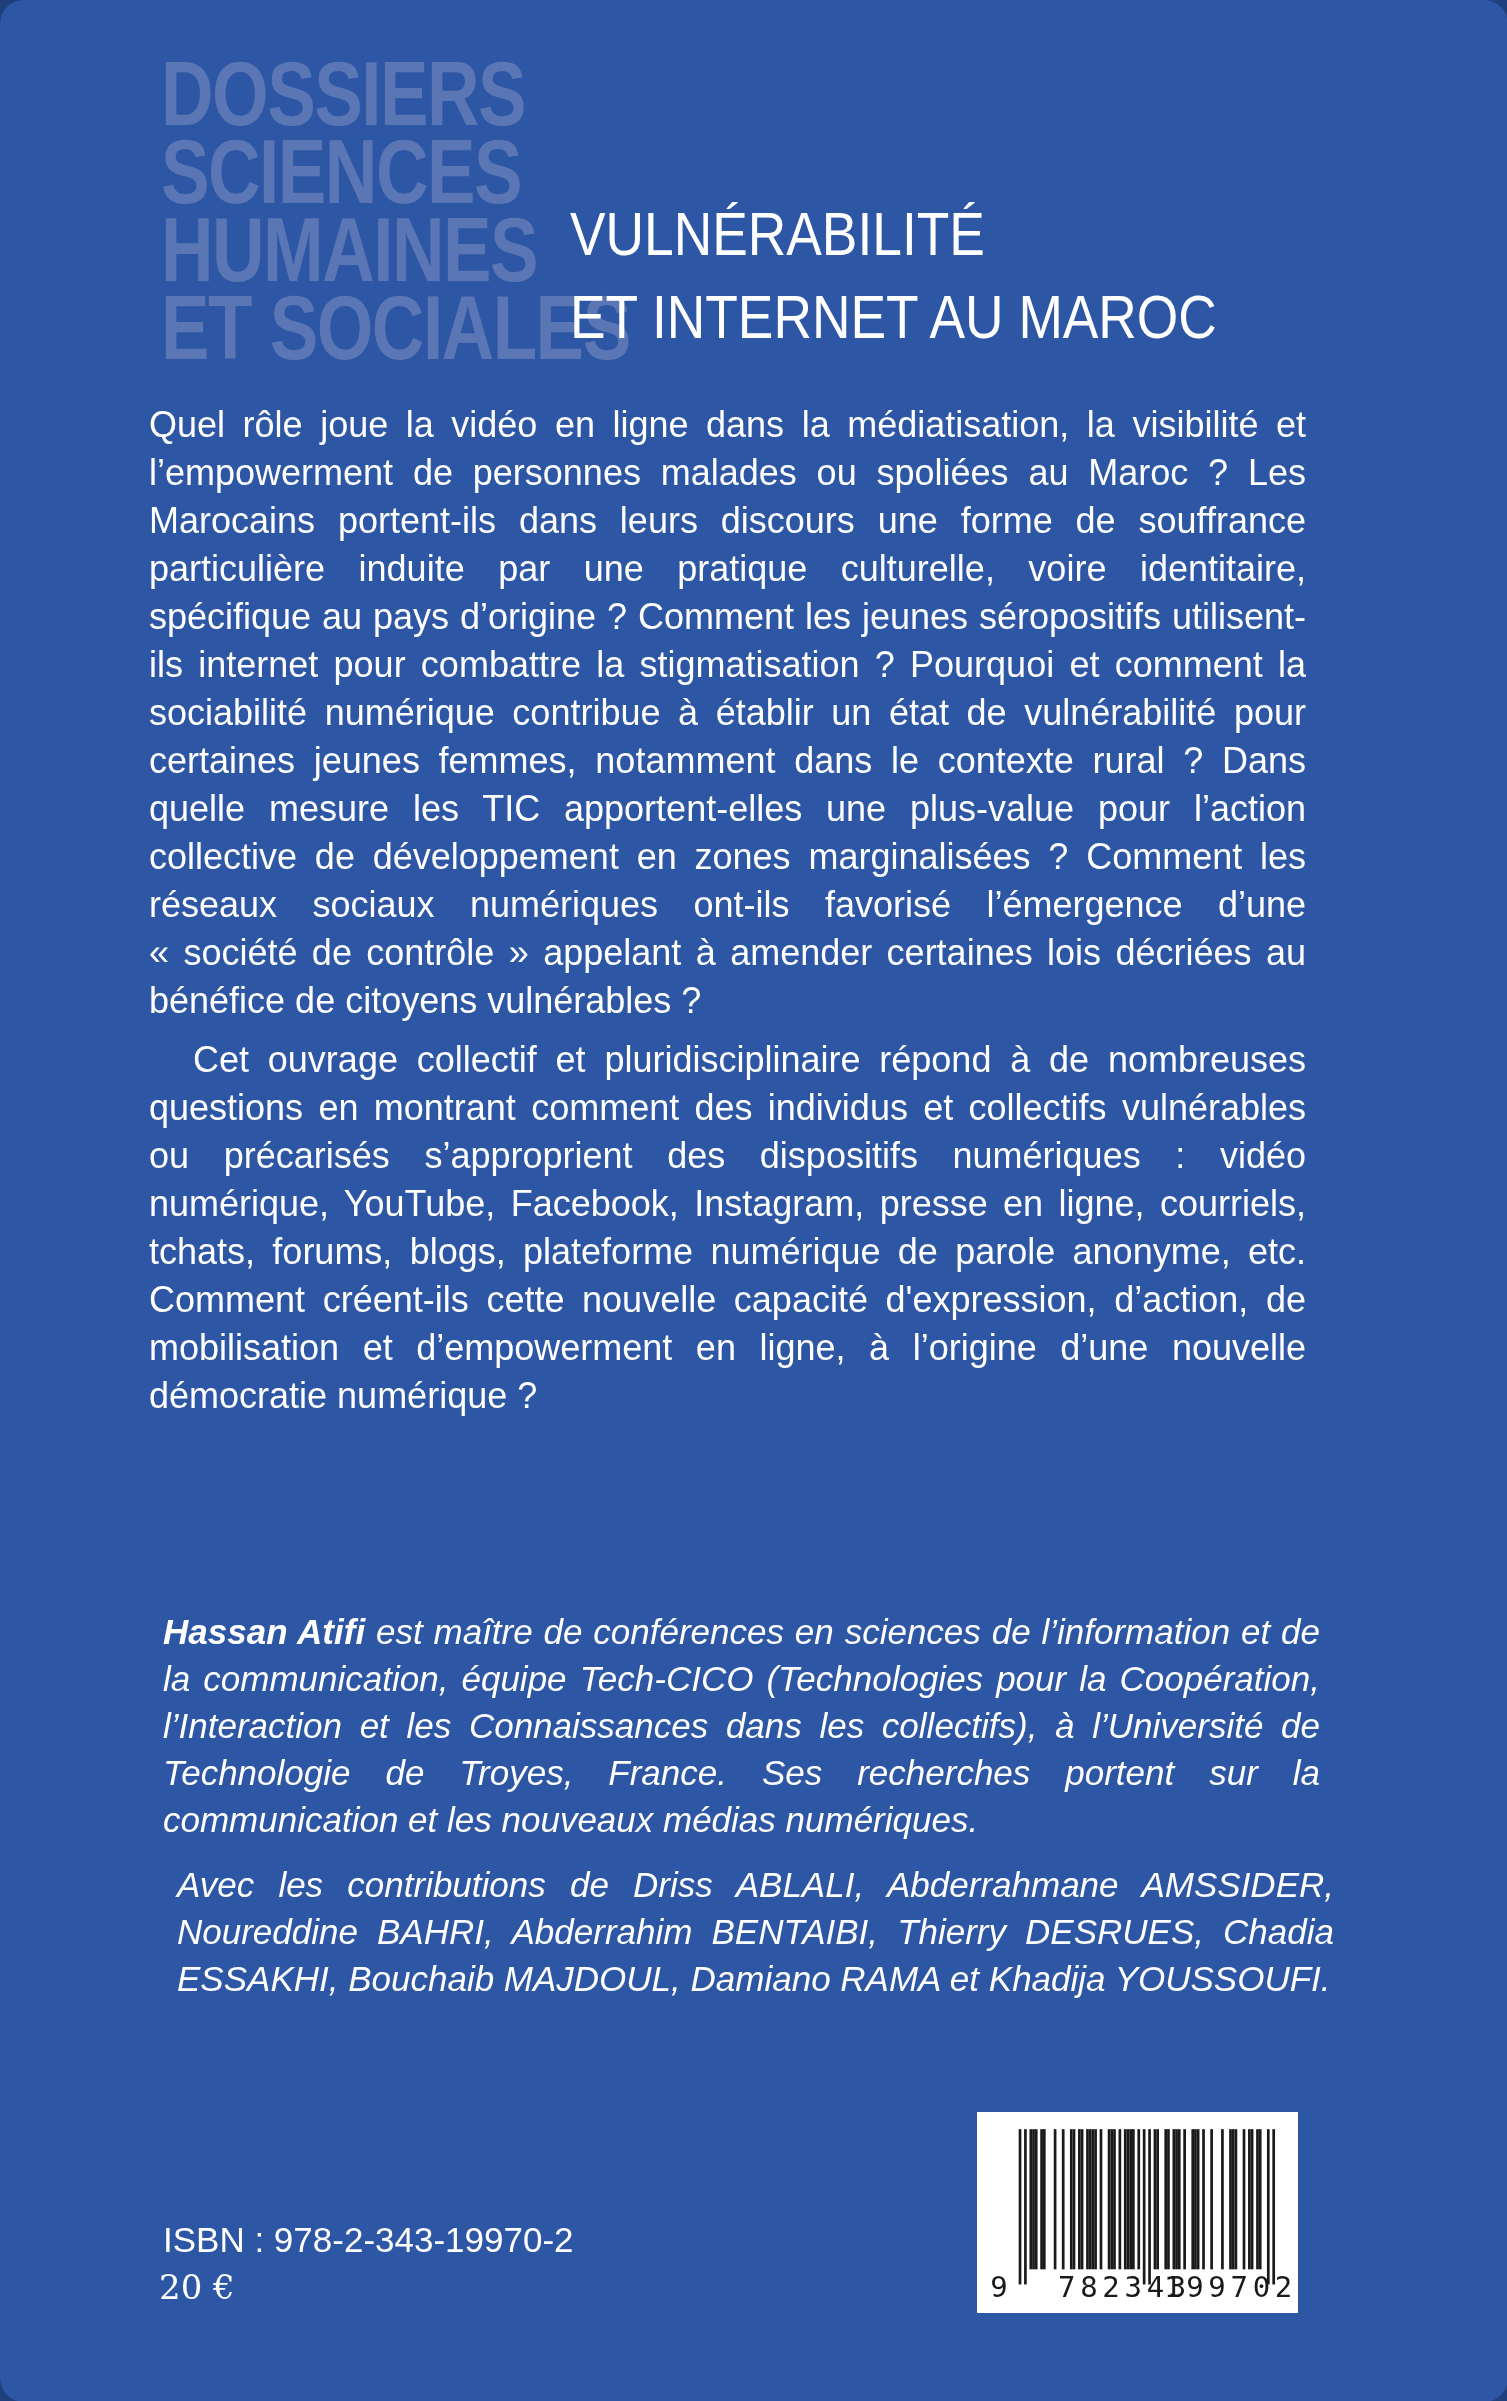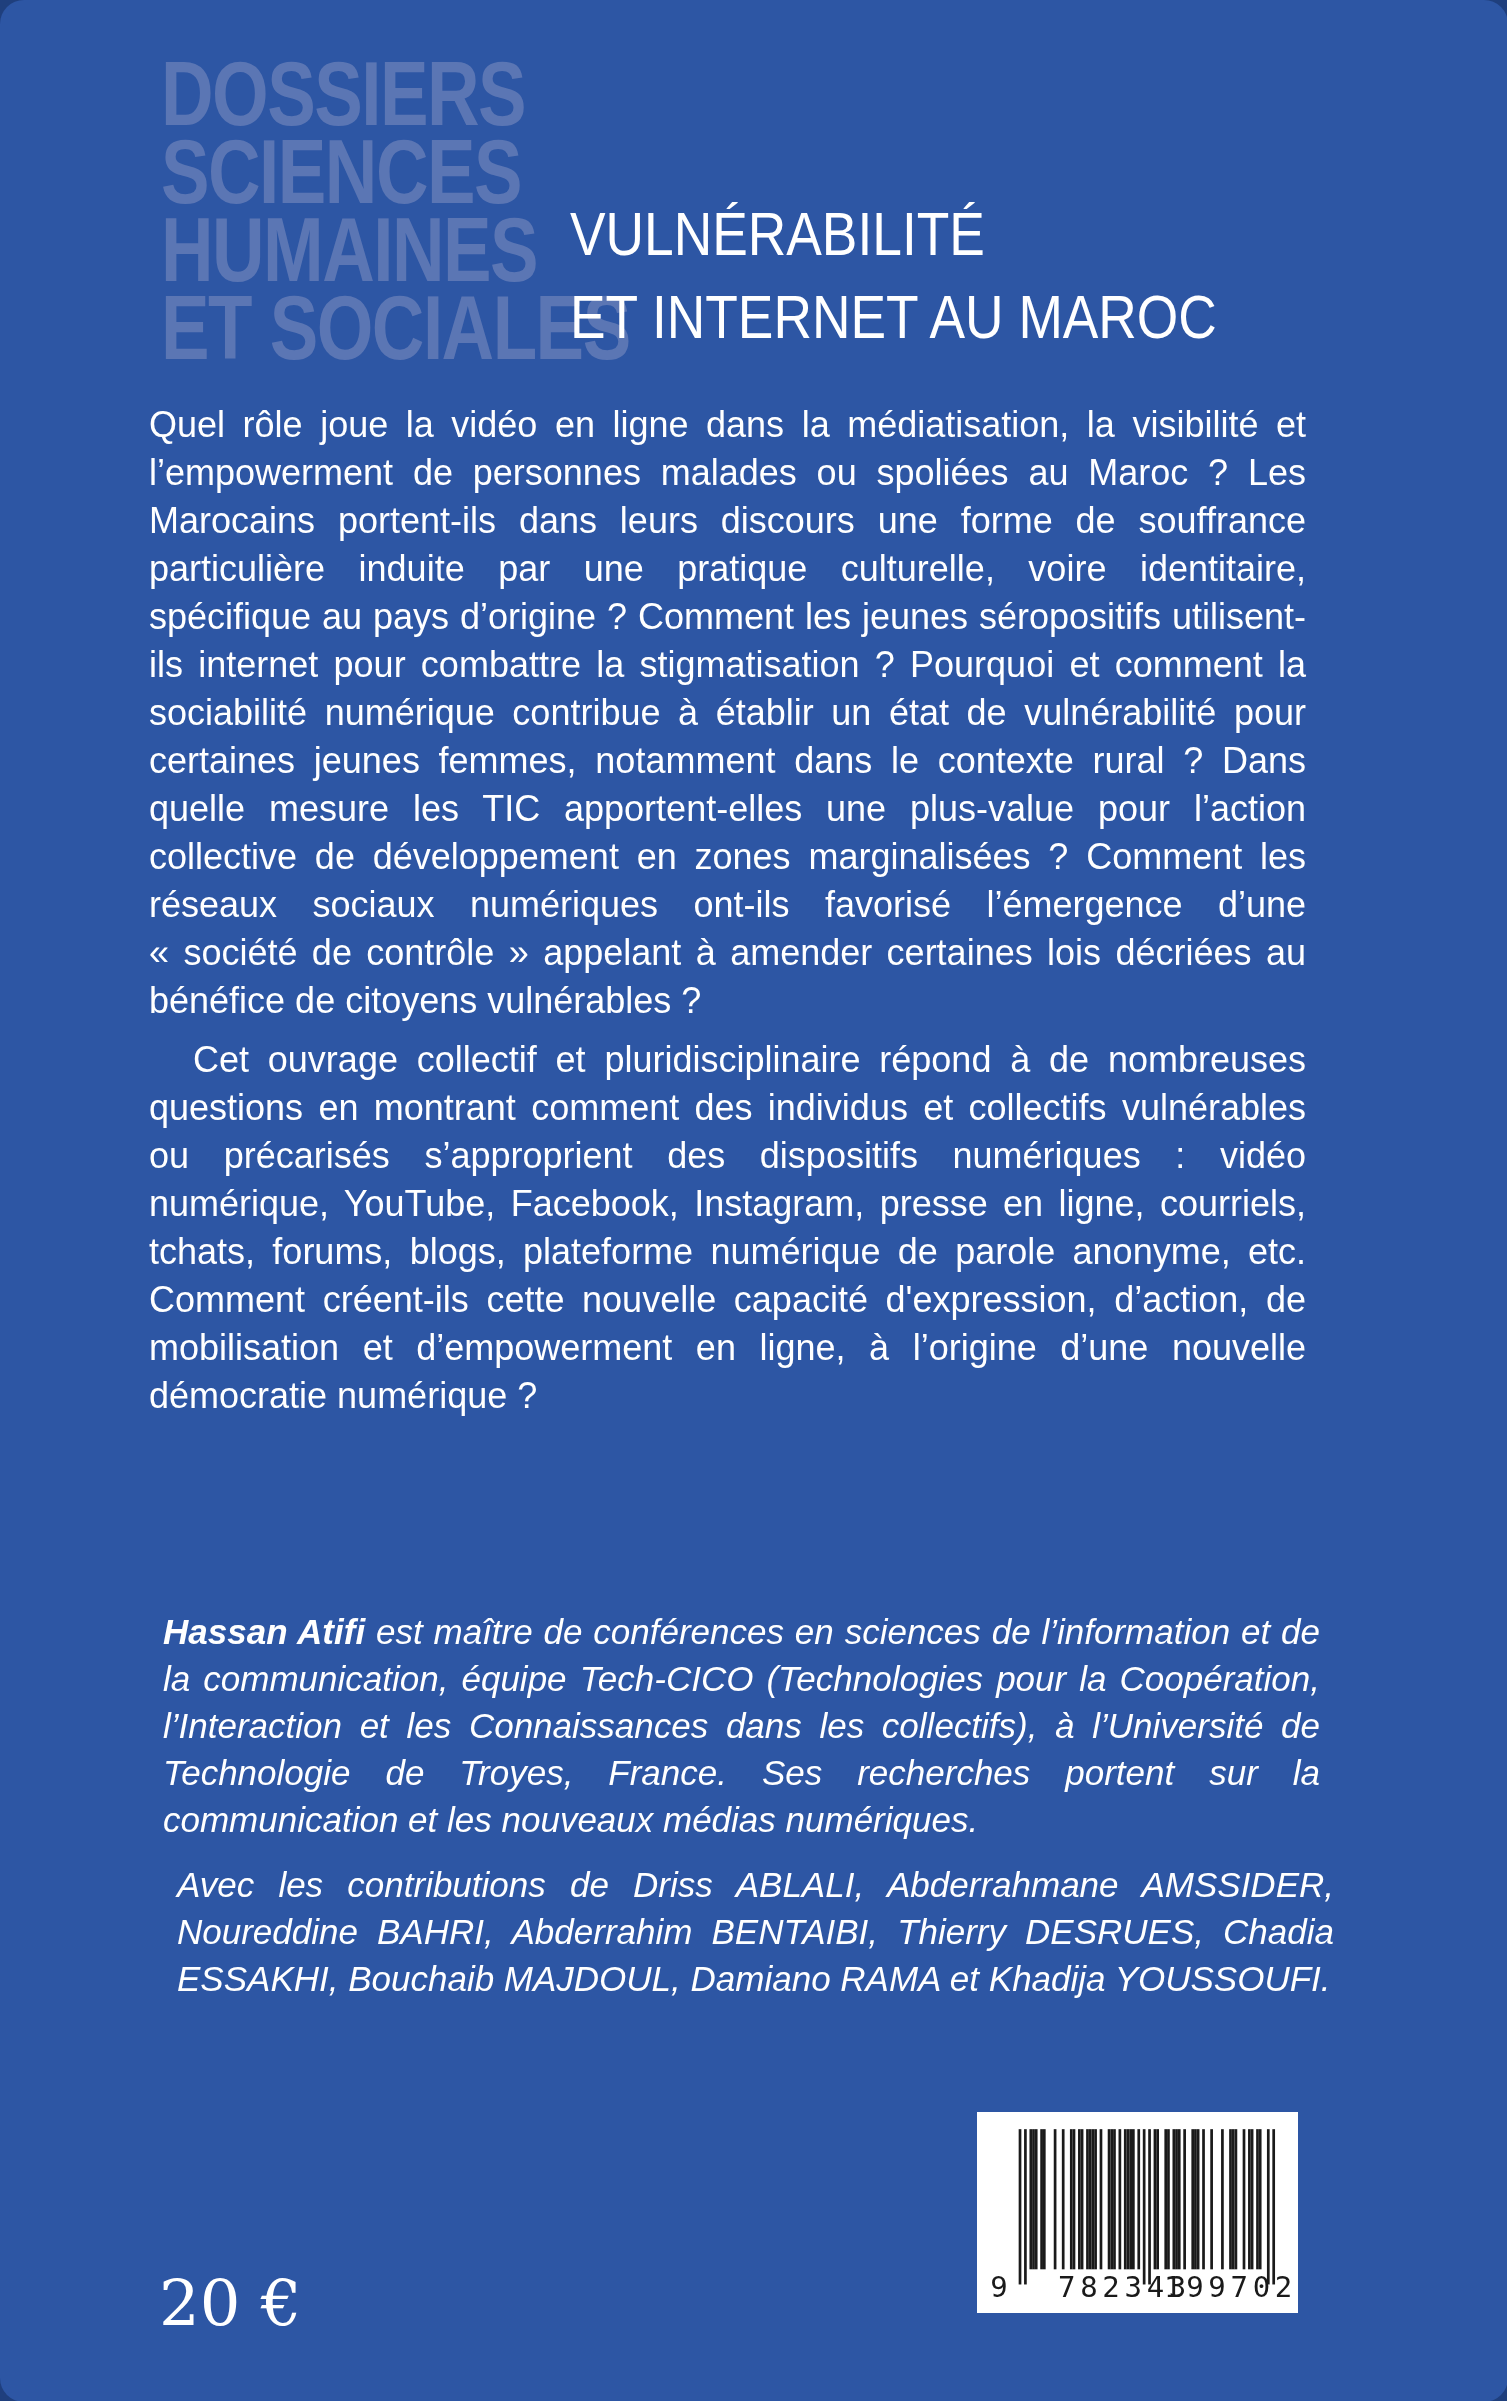--- a/index.html
+++ b/index.html
@@ -35,21 +35,21 @@
     font-size:35px; line-height:47px; text-align:justify; font-style:italic;margin-top:48px;
   }
   .bio .author { font-weight:bold; }
   
   .contributors {
     position:absolute; left:163px; top:1861px; width:1157px;
     font-size:35px; line-height:47px; text-align:justify; font-style:italic;margin-left:14px;
   }
   .credit   { position:absolute; left:163px; top:2137px; font-size:35px; }
   .isbn     { position:absolute; left:163px; top:2220px; font-size:35px; }
-  .price    { position:absolute; left:159px; top:2267px; font-size:64px;
+  .price    { position:absolute; left:159px; top:2267px; font-size:34px;
               font-family:"DejaVu Serif","Liberation Serif",serif; }
   
   .barcode {
     position:absolute; left:977px; top:2112px; width:321px; height:201px;
     background:#ffffff;
   }
   .barcode svg { position:absolute; left:0; top:0; }
   .barcode .digits {
     position:absolute; left:0; top:0; width:100%; height:100%;
     color:#1a1a1a; font-family:"DejaVu Sans Mono","Liberation Mono",monospace;
@@ -80,20 +80,21 @@
   <div class="synopsis">
     <p>Quel rôle joue la vidéo en ligne dans la médiatisation, la visibilité et l’empowerment de personnes malades ou spoliées au Maroc&nbsp;? Les Marocains portent-ils dans leurs discours une forme de souffrance particulière induite par une pratique culturelle, voire identitaire, spécifique au pays d’origine&nbsp;? Comment les jeunes séropositifs utilisent-ils internet pour combattre la stigmatisation&nbsp;? Pourquoi et comment la sociabilité numérique contribue à établir un état de vulnérabilité pour certaines jeunes femmes, notamment dans le contexte rural&nbsp;? Dans quelle mesure les TIC apportent-elles une plus-value pour l’action collective de développement en zones marginalisées&nbsp;? Comment les réseaux sociaux numériques ont-ils favorisé l’émergence d’une «&nbsp;société de contrôle&nbsp;» appelant à amender certaines lois décriées au bénéfice de citoyens vulnérables&nbsp;?</p>
     <p>Cet ouvrage collectif et pluridisciplinaire répond à de nombreuses questions en montrant comment des individus et collectifs vulnérables ou précarisés s’approprient des dispositifs numériques&nbsp;: vidéo numérique, YouTube, Facebook, Instagram, presse en ligne, courriels, tchats, forums, blogs, plateforme numérique de parole anonyme, etc. Comment créent-ils cette nouvelle capacité d'expression, d’action, de mobilisation et d’empowerment en ligne, à l’origine d’une nouvelle démocratie numérique&nbsp;?</p>
   </div>
 
   <p class="bio"><span class="author">Hassan Atifi</span><span> est maître de conférences en sciences de l’information et de la communication, équipe Tech-CICO (Technologies pour la Coopération, l’Interaction et les Connaissances dans les collectifs), à l’Université de Technologie de Troyes, France. Ses recherches portent sur la communication et les nouveaux médias numériques.</span></p>
 
   <p class="contributors">Avec les contributions de Driss ABLALI, Abderrahmane AMSSIDER, Noureddine BAHRI, Abderrahim BENTAIBI, Thierry DESRUES, Chadia ESSAKHI, Bouchaib MAJDOUL, Damiano RAMA et Khadija YOUSSOUFI.</p>
 
 
+  <div class="isbn">ISBN&nbsp;: 978-2-343-19970-2</div>
 
   <div class="price">20 €</div>
 
   <div class="barcode">
     <svg id="ean-svg" width="321" height="201" viewBox="0 0 339 212">
         <rect x="44.00" y="18" width="2.85" height="164" fill="#1a1a1a"></rect>
         <rect x="49.70" y="18" width="2.85" height="164" fill="#1a1a1a"></rect>
         <rect x="55.40" y="18" width="2.85" height="148" fill="#1a1a1a"></rect>
         <rect x="58.25" y="18" width="2.85" height="148" fill="#1a1a1a"></rect>
         <rect x="61.10" y="18" width="2.85" height="148" fill="#1a1a1a"></rect>

